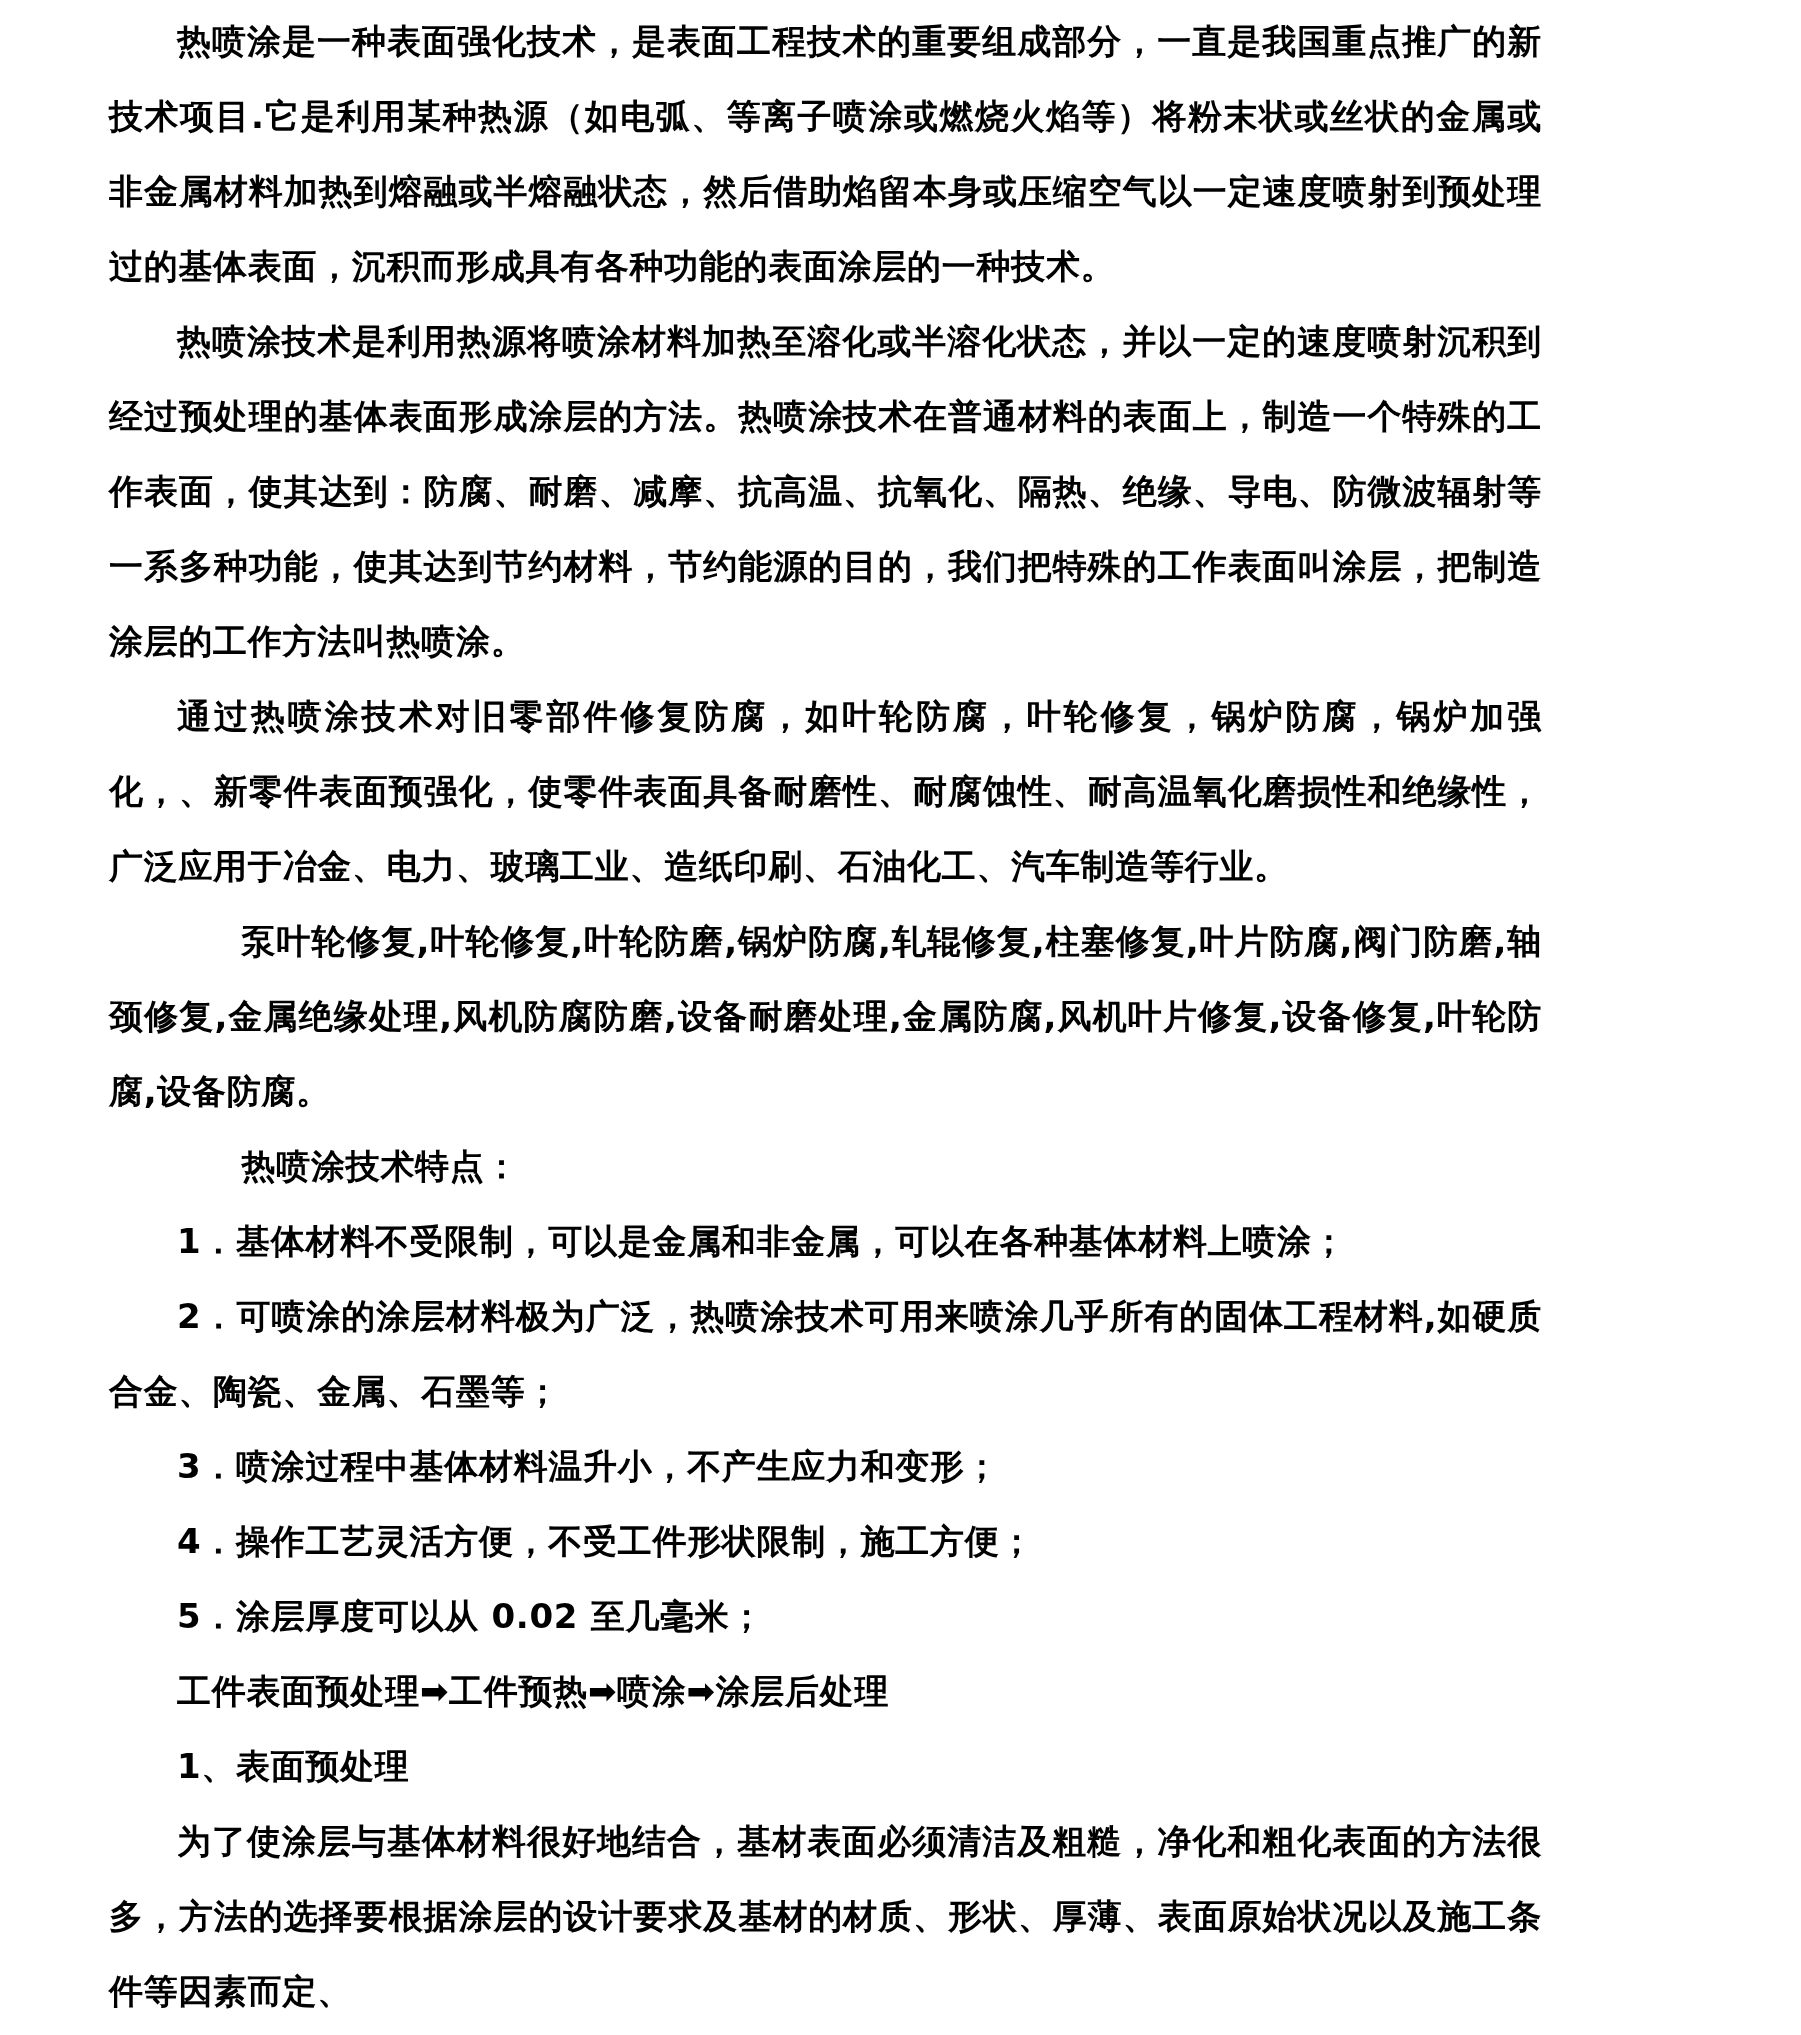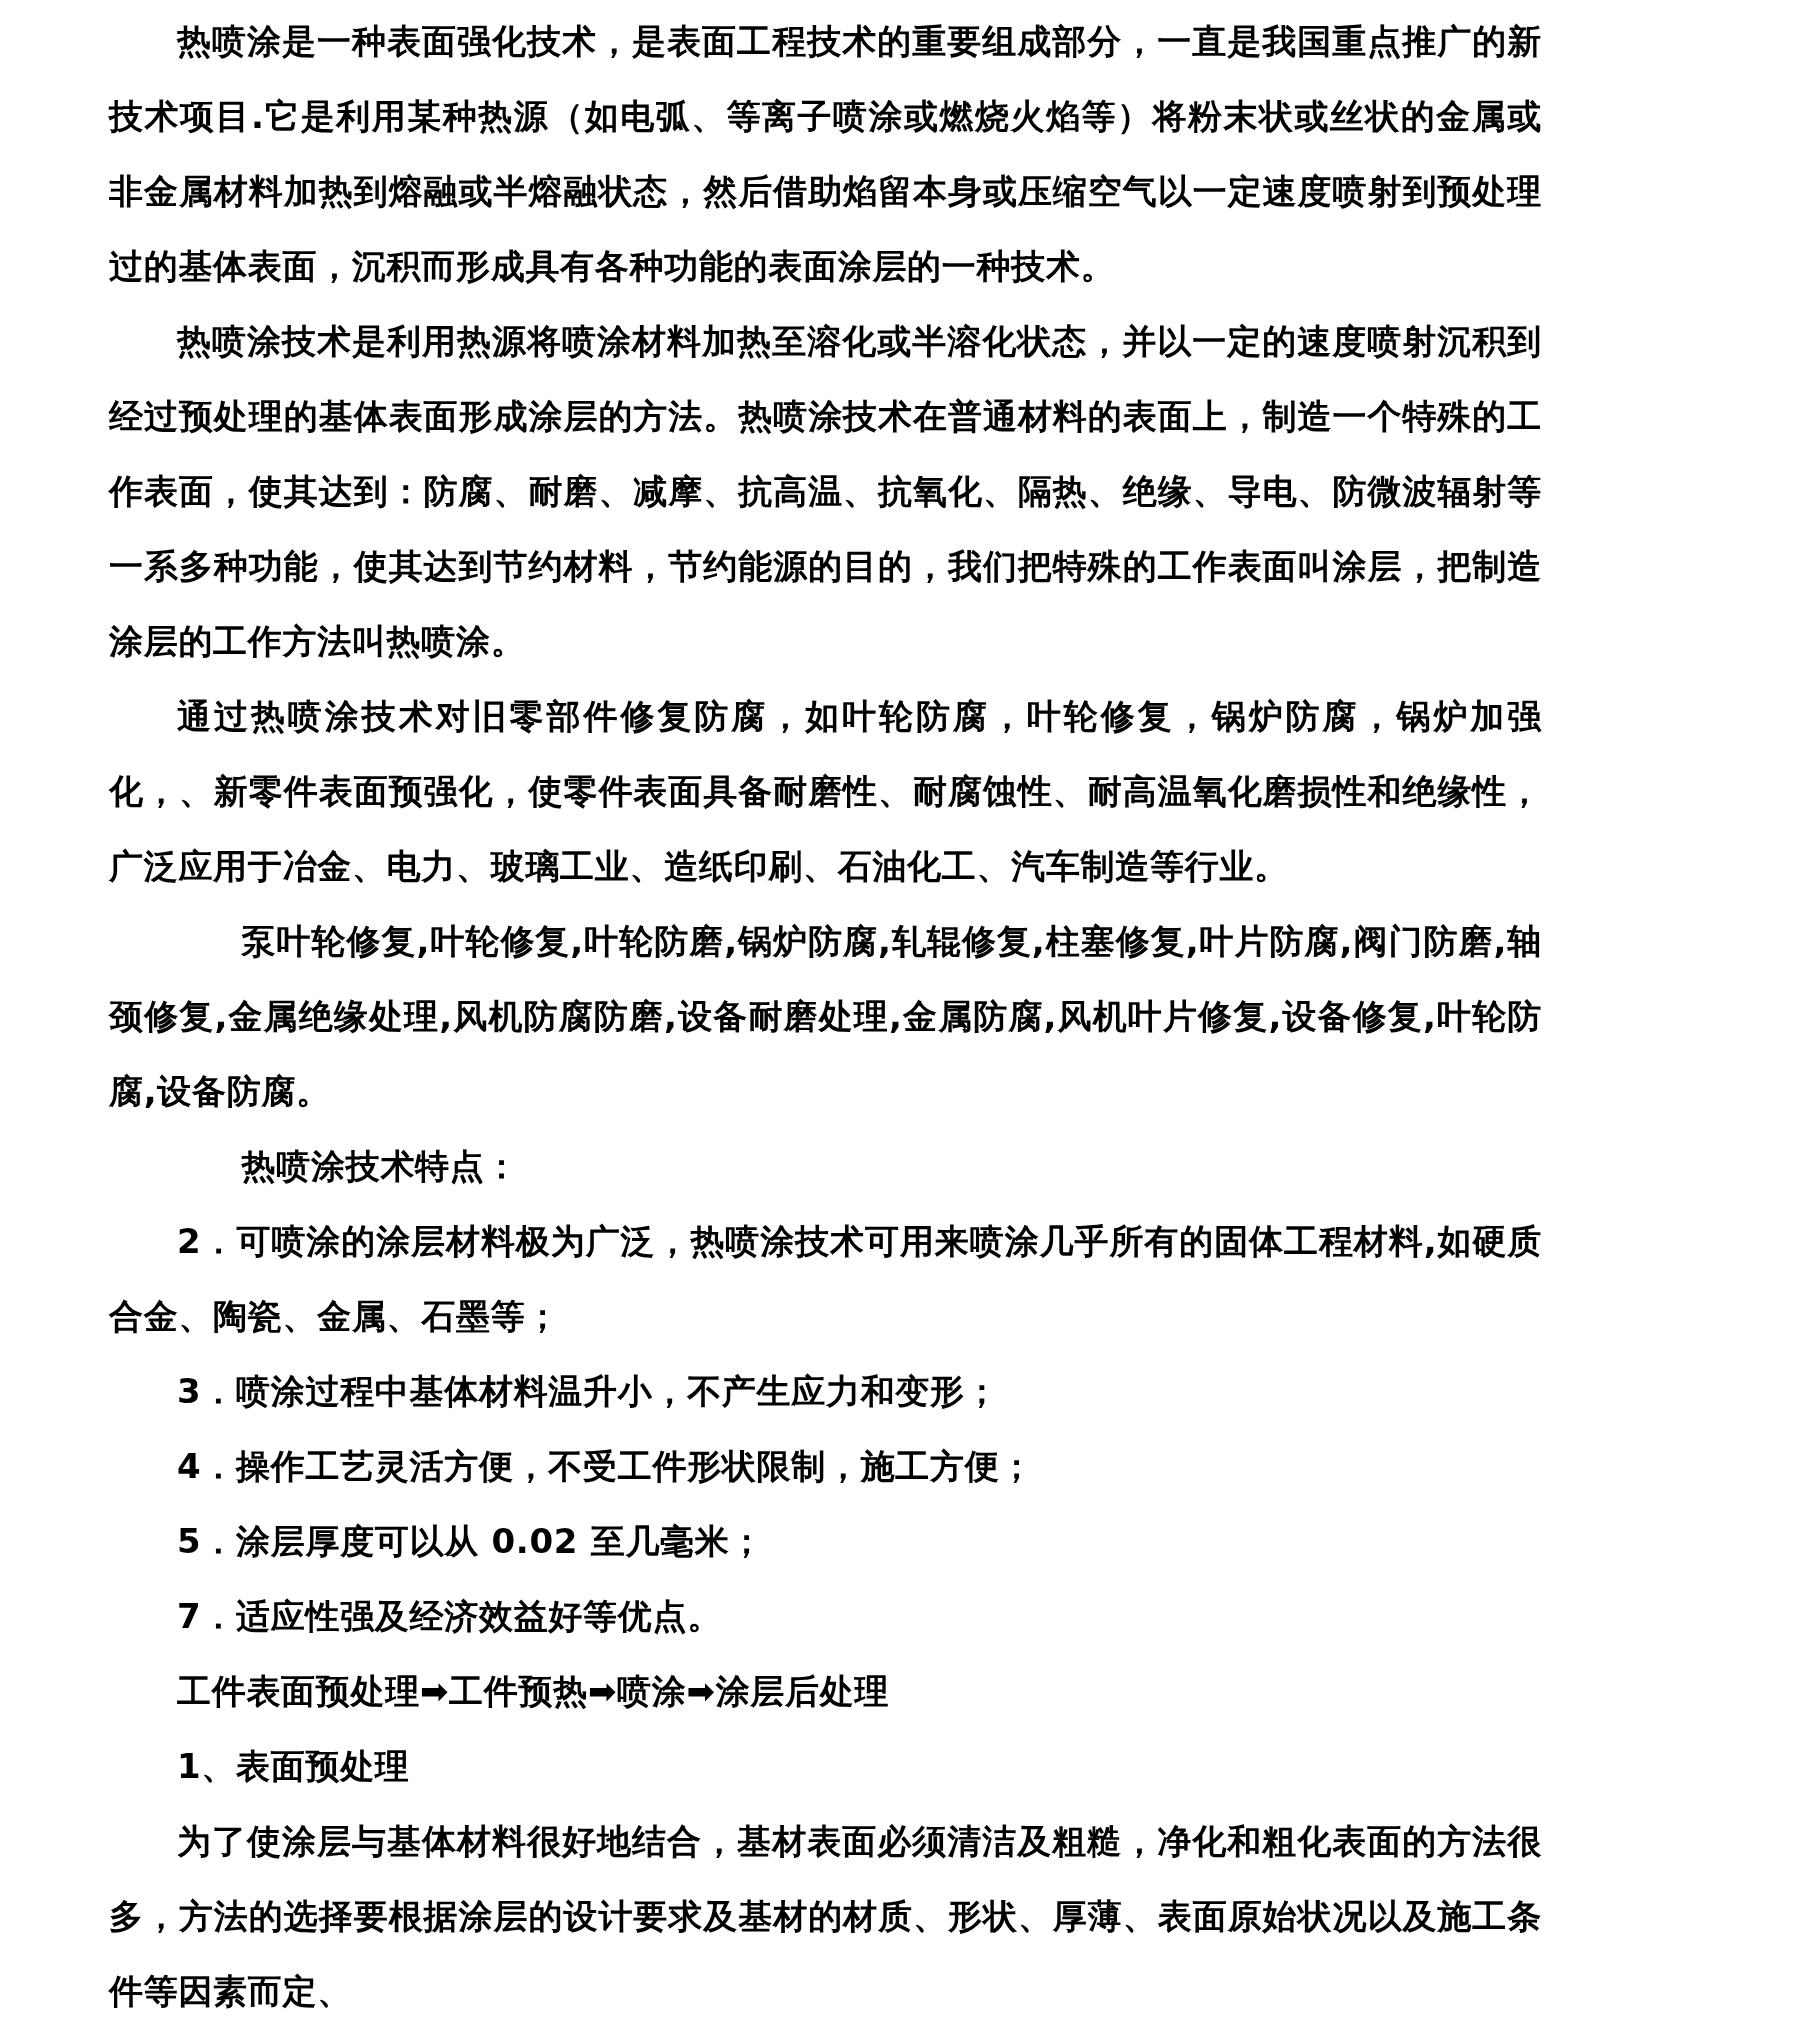--- a/index.html
+++ b/index.html
@@ -32,22 +32,22 @@
 </style>
 </head>
 <body>
 
 <div class="page">
   <p class="ind2">热喷涂是一种表面强化技术，是表面工程技术的重要组成部分，一直是我国重点推广的新技术项目.它是利用某种热源（如电弧、等离子喷涂或燃烧火焰等）将粉末状或丝状的金属或非金属材料加热到熔融或半熔融状态，然后借助焰留本身或压缩空气以一定速度喷射到预处理过的基体表面，沉积而形成具有各种功能的表面涂层的一种技术。</p>
   <p class="ind2">热喷涂技术是利用热源将喷涂材料加热至溶化或半溶化状态，并以一定的速度喷射沉积到经过预处理的基体表面形成涂层的方法。热喷涂技术在普通材料的表面上，制造一个特殊的工作表面，使其达到：防腐、耐磨、减摩、抗高温、抗氧化、隔热、绝缘、导电、防微波辐射等一系多种功能，使其达到节约材料，节约能源的目的，我们把特殊的工作表面叫涂层，把制造涂层的工作方法叫热喷涂。</p>
   <p class="ind2">通过热喷涂技术对旧零部件修复防腐，如叶轮防腐，叶轮修复，锅炉防腐，锅炉加强化，、新零件表面预强化，使零件表面具备耐磨性、耐腐蚀性、耐高温氧化磨损性和绝缘性，广泛应用于冶金、电力、玻璃工业、造纸印刷、石油化工、汽车制造等行业。</p>
   <p class="ind4">泵叶轮修复,叶轮修复,叶轮防磨,锅炉防腐,轧辊修复,柱塞修复,叶片防腐,阀门防磨,轴颈修复,金属绝缘处理,风机防腐防磨,设备耐磨处理,金属防腐,风机叶片修复,设备修复,叶轮防腐,设备防腐。</p>
   <p class="ind4">热喷涂技术特点：</p>
+  <p class="ind2">1．基体材料不受限制，可以是金属和非金属，可以在各种基体材料上喷涂；</p>
   <p class="ind2">2．可喷涂的涂层材料极为广泛，热喷涂技术可用来喷涂几乎所有的固体工程材料,如硬质合金、陶瓷、金属、石墨等；</p>
   <p class="ind2">3．喷涂过程中基体材料温升小，不产生应力和变形；</p>
   <p class="ind2">4．操作工艺灵活方便，不受工件形状限制，施工方便；</p>
   <p class="ind2">5．涂层厚度可以从 0.02 至几毫米；</p>
-  <p class="ind2">7．适应性强及经济效益好等优点。</p>
   <p class="ind2">工件表面预处理➡工件预热➡喷涂➡涂层后处理</p>
   <p class="ind2">1、表面预处理</p>
   <p class="ind2">为了使涂层与基体材料很好地结合，基材表面必须清洁及粗糙，净化和粗化表面的方法很多，方法的选择要根据涂层的设计要求及基材的材质、形状、厚薄、表面原始状况以及施工条件等因素而定、</p>
 </div>
 
 
 </body></html>

